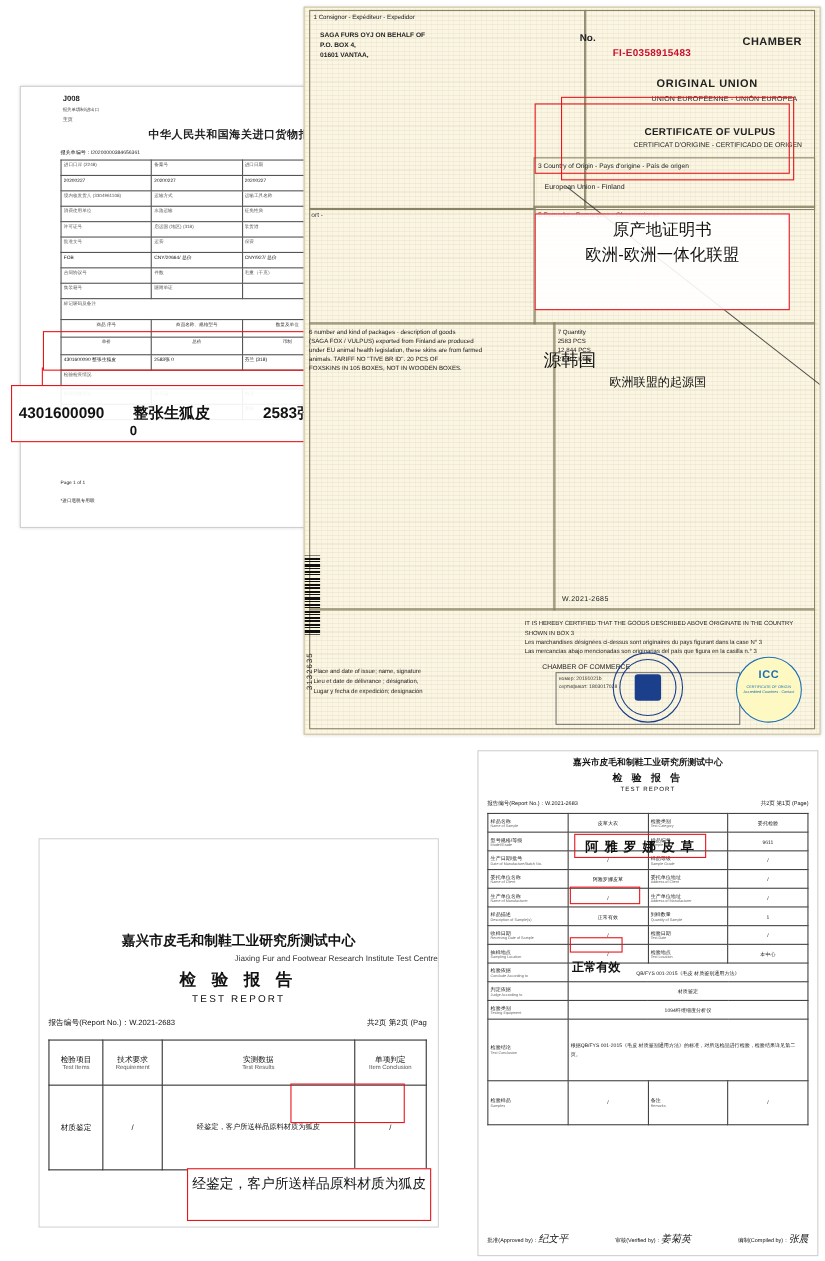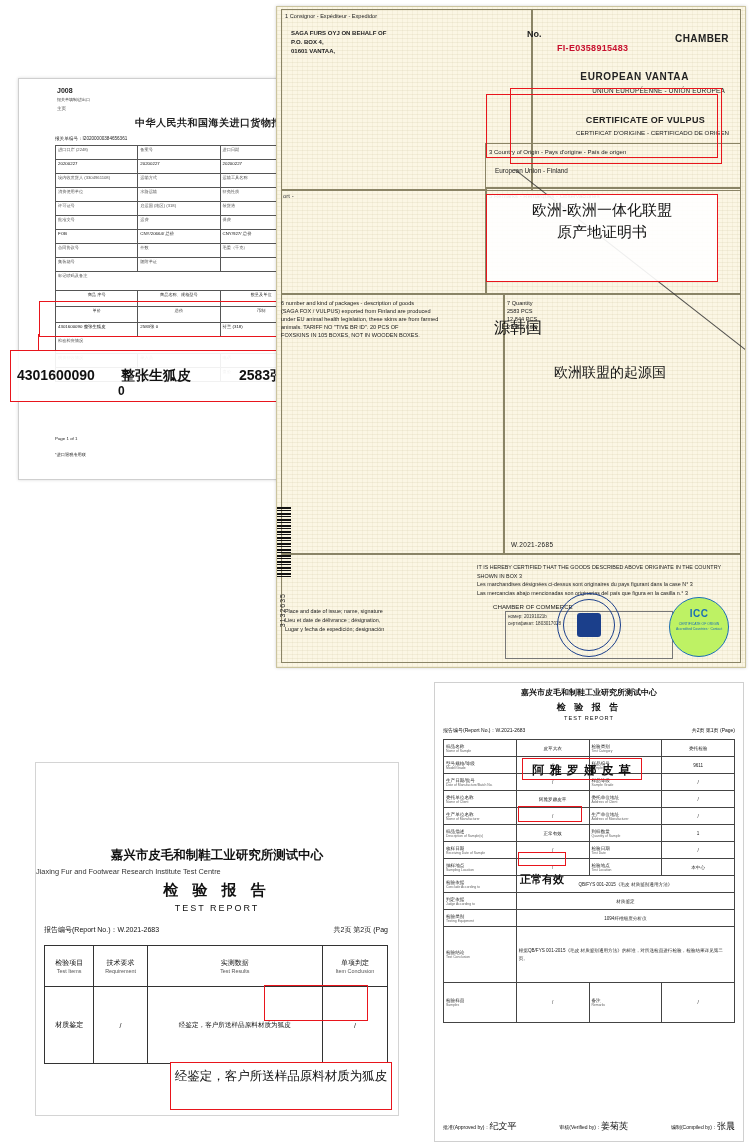--- a/index.html
+++ b/index.html
@@ -89,39 +89,39 @@
      transform:rotate(-90deg);transform-origin:left top;}
   #coo .barnum{position:absolute;left:2px;top:586px;font-size:7px;letter-spacing:1px;
      writing-mode:vertical-rl;transform:rotate(180deg);}
   #coo .stampbox{position:absolute;left:228px;top:604px;width:162px;height:42px;border:.8px solid #777;
      font-size:4.6px;padding:2px;color:#333;line-height:1.5;}
   .seal{position:absolute;border-radius:50%;}
   #seal1{left:280px;top:586px;width:62px;height:62px;border:1.6px solid #1b3f8b;color:#1b3f8b;}
   #seal1 .ring{position:absolute;inset:5px;border:1px solid #1b3f8b;border-radius:50%;}
   #seal1 .core{position:absolute;left:50%;top:50%;width:24px;height:24px;margin:-12px 0 0 -12px;
      background:#1b3f8b;border-radius:3px;}
-  #icc{left:392px;top:590px;width:58px;height:58px;border:1.4px solid #1b6fb5;color:#1b6fb5;background:#bef264;}
+  #icc{left:392px;top:590px;width:58px;height:58px;border:1.4px solid #1b6fb5;color:#1b6fb5;background:#fef9c3;}
   #icc .icctop{position:absolute;left:0;right:0;top:10px;text-align:center;font-size:10px;font-weight:bold;letter-spacing:.5px;}
   #icc .iccsub{position:absolute;left:0;right:0;top:24px;text-align:center;font-size:3.4px;line-height:1.35;}
   
   #cooNote{
     left:486px;top:194px;width:232px;height:88px;border:1.6px solid #e8151c;background:rgba(255,255,255,.9);
     font-size:15px;line-height:1.45;color:#111;text-align:center;padding-top:4px;box-sizing:border-box;
   }
   #cooNote2{
     left:486px;top:94px;width:230px;height:62px;border:1.6px solid #e8151c;
   }
   
   #tc{
     left:35px;top:762px;width:362px;height:352px;background:#fff;border:1px solid #d4d4d4;
   }
   #tcTitleBox{left:104px;top:770px;width:210px;height:30px;border:1.6px solid #e8151c;}
   #tcTitle{position:absolute;left:0;right:0;top:7px;text-align:center;font-size:16px;font-weight:bold;letter-spacing:4px;color:#111;}
   #tc .org{position:absolute;left:0;right:0;top:84px;text-align:center;font-size:12.5px;font-weight:bold;}
-  #tc .orgEn{position:absolute;left:0;right:0;top:104px;text-align:left;font-size:7.4px;color:#333;}
+  #tc .orgEn{position:absolute;left:0;right:0;top:104px;text-align:right;font-size:7.4px;color:#333;}
   #tc .rpt{position:absolute;left:0;right:0;top:118px;text-align:center;font-size:15px;font-weight:bold;letter-spacing:5px;}
   #tc .rptEn{position:absolute;left:0;right:0;top:140px;text-align:center;font-size:9px;letter-spacing:2px;}
   #tc .no{position:absolute;left:8px;top:162px;font-size:7px;}
   #tc .pg{position:absolute;right:10px;top:162px;font-size:7px;}
   #tc table{position:absolute;left:8px;top:182px;width:344px;border-collapse:collapse;}
   #tc th,#tc td{border:1px solid #333;font-size:7px;text-align:center;color:#111;padding:3px 2px;}
   #tc th{height:34px;font-weight:normal;}
   #tc .rowtall td{height:70px;}
   #tc th span.en{display:block;font-size:5.4px;color:#555;}
   #tc .resultcell{color:#111;font-size:6.6px;line-height:1.5;}
@@ -140,21 +140,21 @@
   #tr .ttlEn{position:absolute;left:0;right:0;top:32px;text-align:center;font-size:5.6px;letter-spacing:1px;}
   #tr .no{position:absolute;left:8px;top:44px;font-size:5px;}
   #tr .pg{position:absolute;right:8px;top:44px;font-size:5px;}
   #tr table{position:absolute;left:8px;top:56px;width:292px;border-collapse:collapse;table-layout:fixed;}
   #tr td{border:.7px solid #444;font-size:4.6px;padding:1px 2px;height:14px;color:#222;}
   #tr td .en{display:block;font-size:3.4px;color:#666;}
   #tr .ctr{text-align:center;}
   #tr .tall{height:56px;}
   #tr .tall2{height:40px;}
   #tr .sigrow{position:absolute;left:8px;bottom:8px;width:292px;display:flex;justify-content:space-between;font-size:5px;}
-  #tr .sigrow span.name{font-family:"Liberation Serif",serif;font-size:9px;}
+  #tr .sigrow span.name{font-family:"Liberation Serif",serif;font-style:italic;font-size:9px;}
   #trRed1{left:522px;top:758px;width:118px;height:20px;border:1.4px solid #e8151c;}
   #trRed1 .txt{position:absolute;left:0;right:0;top:3px;text-align:center;font-size:12px;font-weight:bold;letter-spacing:1px;}
   #trRed2{left:518px;top:806px;width:62px;height:14px;border:1.3px solid #e8151c;}
   #trRed3{left:518px;top:852px;width:46px;height:12px;border:1.3px solid #e8151c;}
   #trNote{left:520px;top:872px;font-size:11px;font-weight:bold;color:#111;}
 </style>
 </head>
 <body>
 
 <div id="customs" class="abs">
@@ -299,21 +299,21 @@
   <div class="boxline" style="left:226px;top:286px;width:236px;height:260px;"></div>
   <div class="boxline" style="left:4px;top:546px;width:458px;height:108px;"></div>
 
   <div class="t consignor">1 Consignor - Expéditeur - Expedidor</div>
   <div class="t addr" style="white-space:pre-line"><span>SAGA FURS OYJ ON BEHALF OF
 P.O. BOX 4,
 01601 VANTAA,</span></div>
   <div class="t nolabel">No.</div>
   <div class="t nonum">FI-E0358915483</div>
   <div class="t original">CHAMBER</div>
-  <div class="t eu">EUROPEAN VANTAA</div>
+  <div class="t eu">ORIGINAL UNION</div>
   <div class="t eusub">UNION EUROPÉENNE - UNIÓN EUROPEA</div>
   <div class="t cert">CERTIFICATE OF VULPUS</div>
   <div class="t certsub">CERTIFICAT D'ORIGINE - CERTIFICADO DE ORIGEN</div>
   <div class="t box3">3 Country of Origin - Pays d'origine - País de origen</div>
   <div class="t box3v">European Union - Finland</div>
   <div class="t box5">5 Remarks - Remarques - Observaciones</div>
   <div class="t port small">ort -</div>
   <div class="t goodsdesc" style="white-space:pre-line"><span>6 number and kind of packages - description of goods
 (SAGA FOX / VULPUS) exported from Finland are produced
 under EU animal health legislation, these skins are from farmed
@@ -343,27 +343,27 @@
   </div>
   <div id="icc" class="seal">
     <div class="icctop">ICC</div>
     <div class="iccsub" style="white-space:pre-line"><span>CERTIFICATE OF ORIGIN
 Accredited Countries · Contact</span></div>
   </div>
 </div>
 
 <div id="cooNote2" class="abs"></div>
 <div id="cooNote" class="abs">
+  <div>原产地证明书</div>
   <div>欧洲-欧洲一体化联盟</div>
-  <div>原产地证明书</div>
 </div>
 <div class="abs" style="left:494px;top:318px;font-size:16px;">
   <span>源韩国</span>
 </div>
-<div class="abs" style="left:554px;top:340px;font-size:14px;margin-top:24px;">欧洲联盟的起源国</div>
+<div class="abs" style="left:554px;top:340px;font-size:11px;">欧洲联盟的起源国</div>
 <div class="redbox abs" style="left:510px;top:88px;width:210px;height:74px;"></div>
 
 <div id="tcTitleBox" class="abs">
   <div id="tcTitle">检 测 证 明</div>
 </div>
 
 <div id="tc" class="abs">
   <div class="org">嘉兴市皮毛和制鞋工业研究所测试中心</div>
   <div class="orgEn">Jiaxing Fur and Footwear Research Institute Test Centre</div>
   <div class="rpt">检 验 报 告</div>

